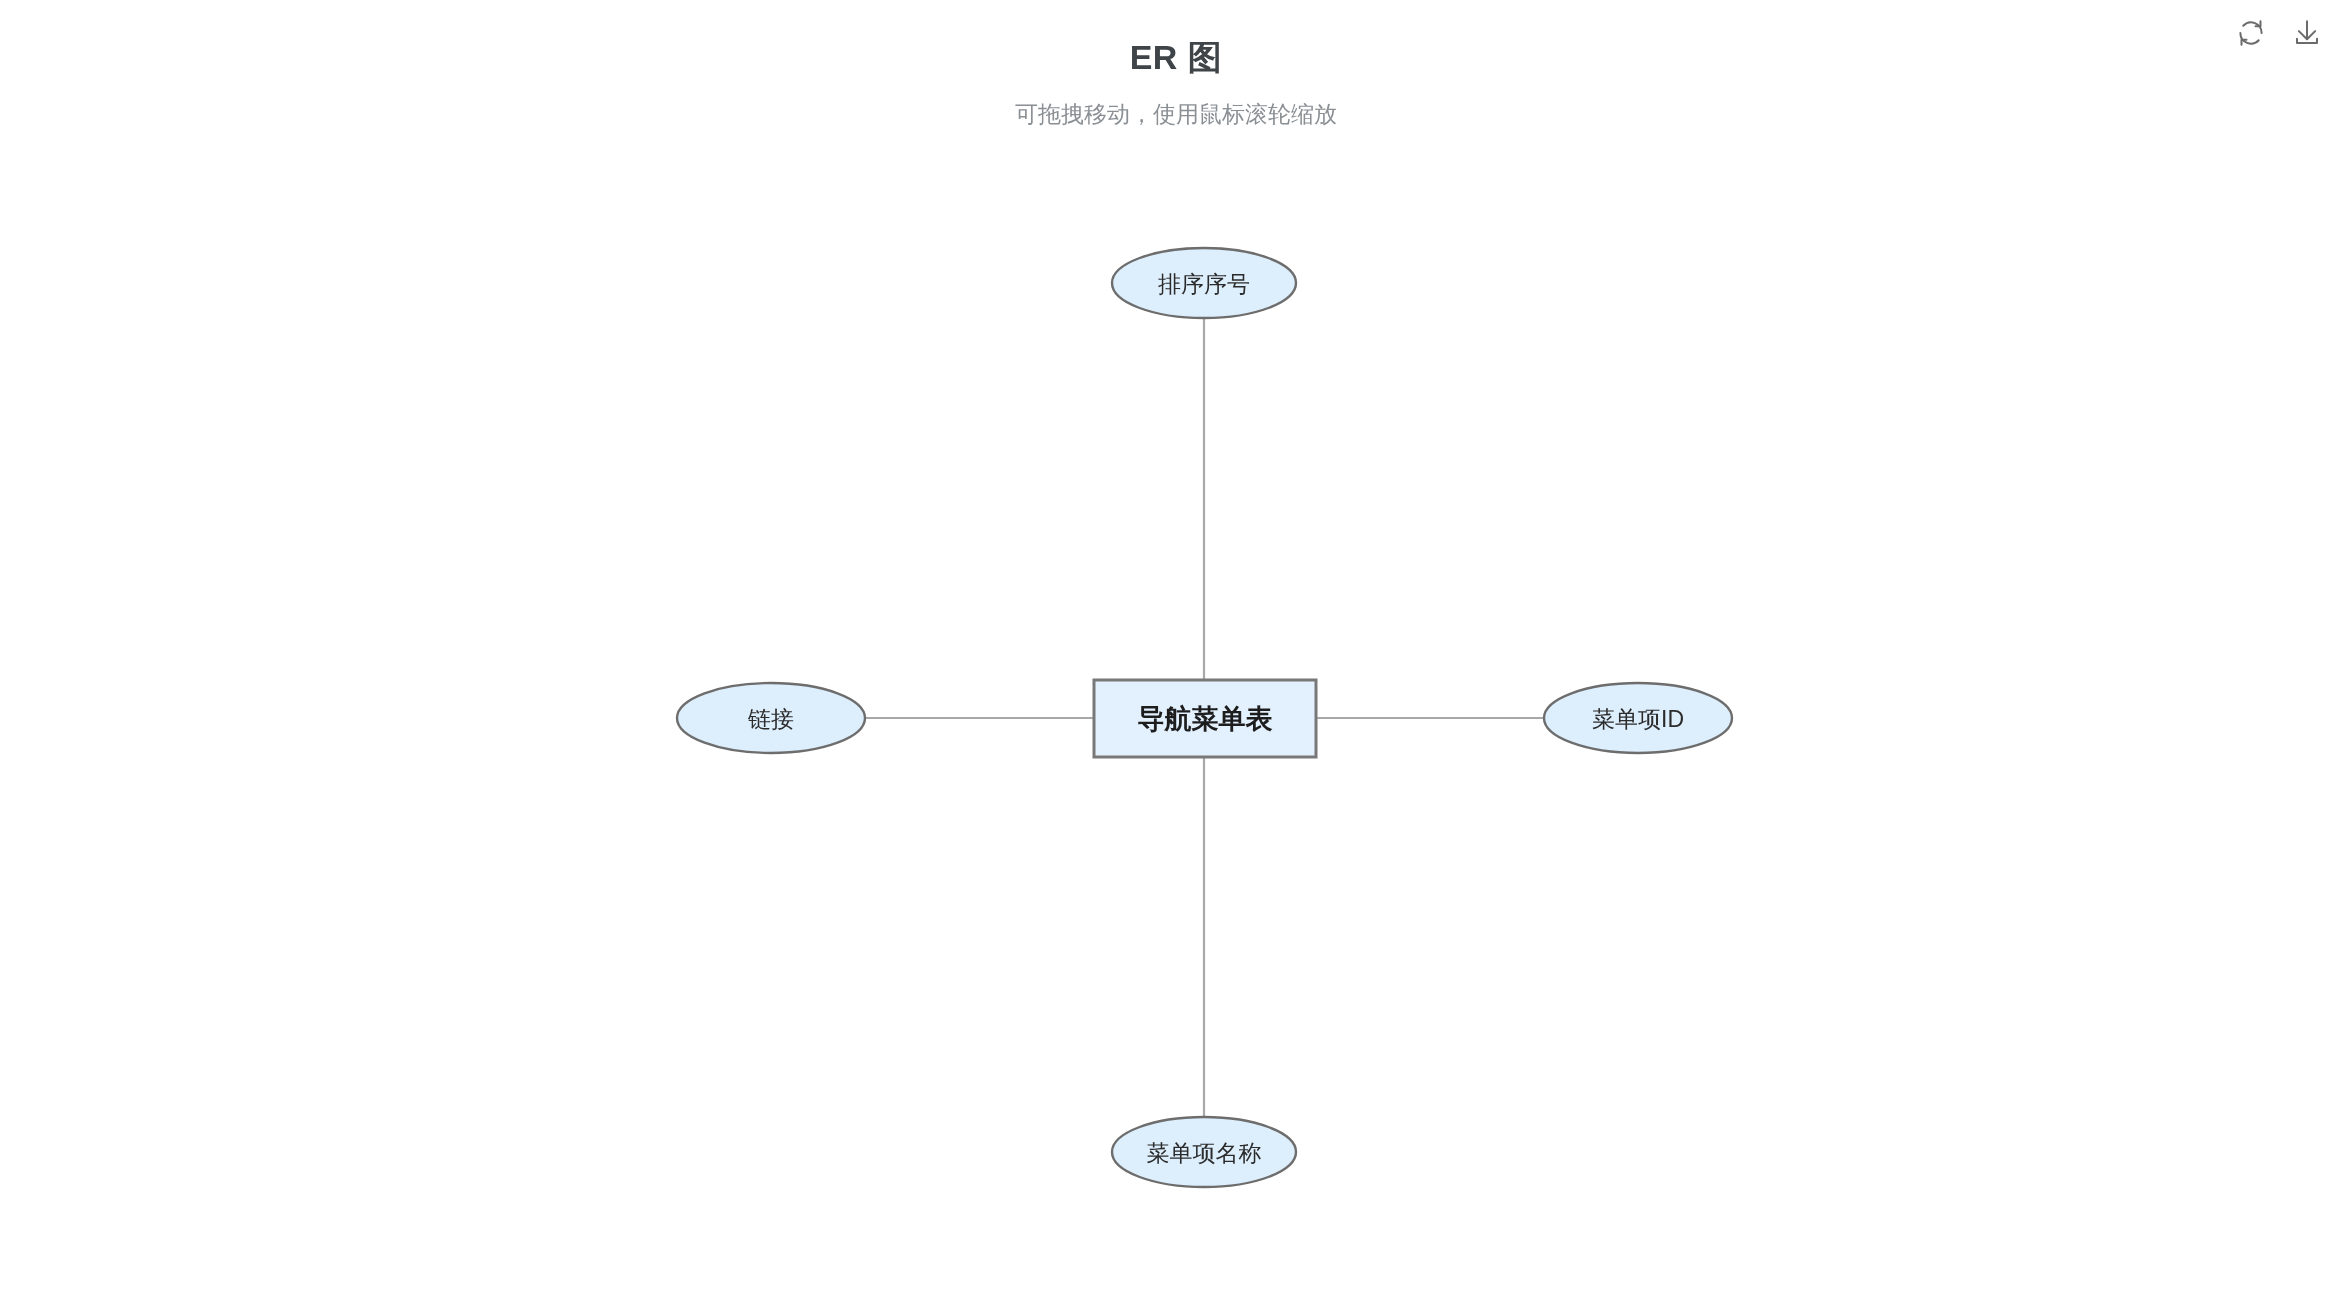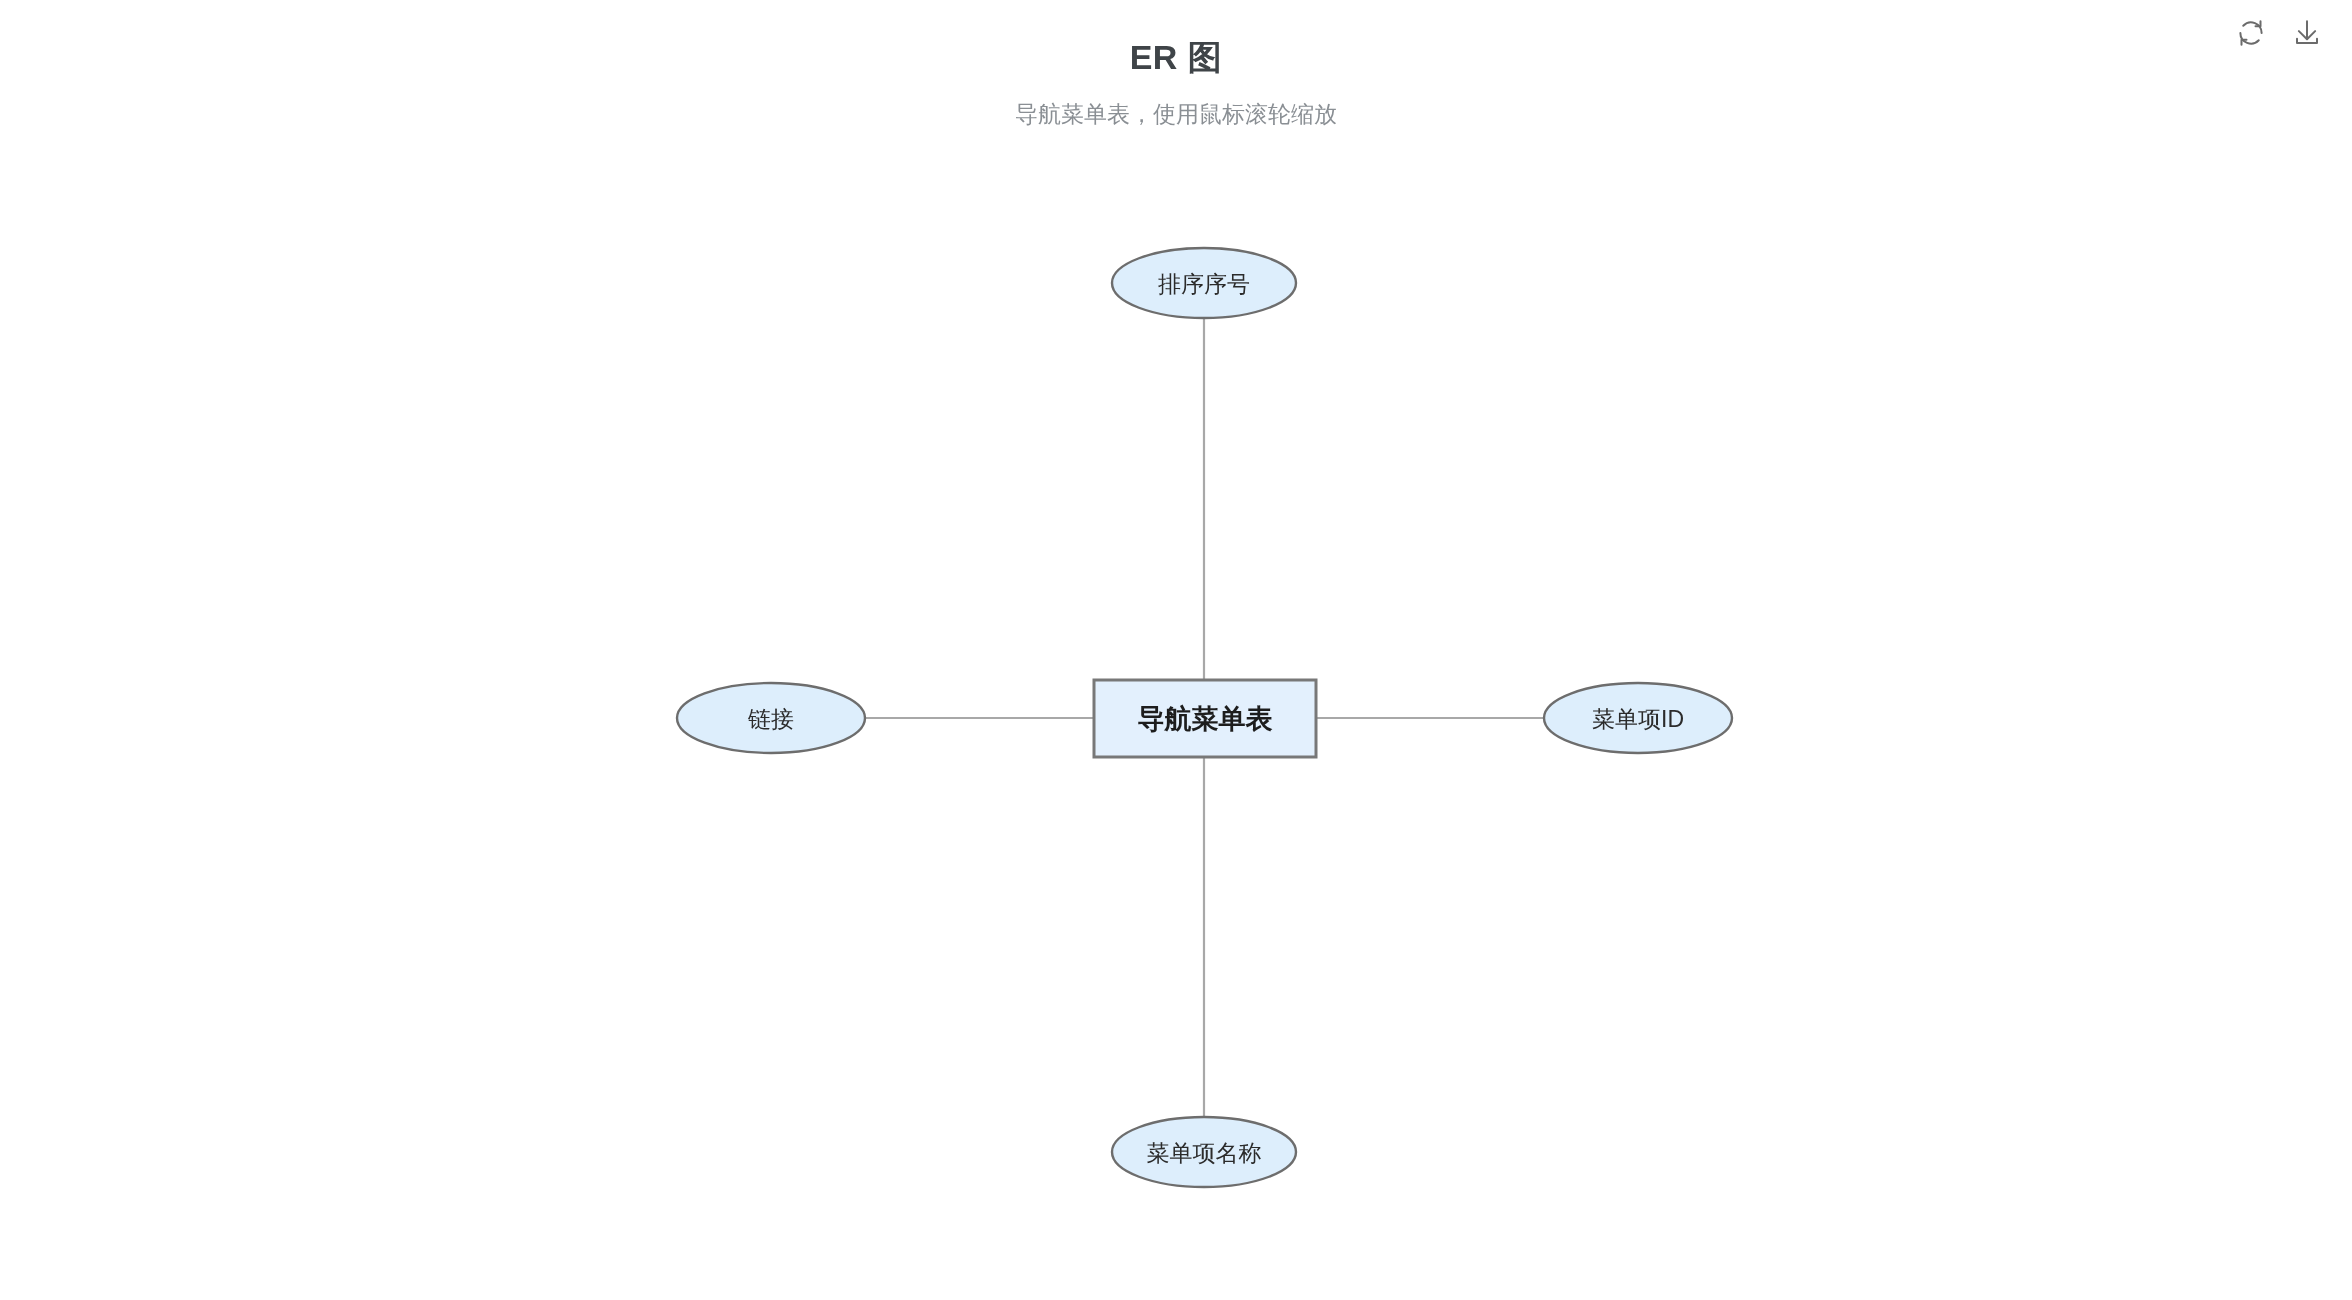--- a/index.html
+++ b/index.html
@@ -136,21 +136,21 @@
     dominant-baseline: central;
   }
 </style>
 </head>
 <body>
 
 <div id="app">
 
   <div class="header">
     <div class="page-title">ER 图</div>
-    <div class="page-subtitle">导航菜单表，使用鼠标滚轮缩放</div>
+    <div class="page-subtitle">可拖拽移动，使用鼠标滚轮缩放</div>
   </div>
 
   <div class="toolbar">
     <button class="tool-btn">
       <span>
         <svg width="30" height="30" viewBox="0 0 24 24" fill="none" stroke="#6b6b6b" stroke-width="1.6" stroke-linecap="round" stroke-linejoin="round">
           <path d="M20.5 12a8.5 8.5 0 0 0-14.7-5.8"></path>
           <path d="M3.5 12a8.5 8.5 0 0 0 14.7 5.8"></path>
           <polyline points="19.6 2.6 19.6 6.6 15.6 6.6"></polyline>
           <polyline points="4.4 21.4 4.4 17.4 8.4 17.4"></polyline>

